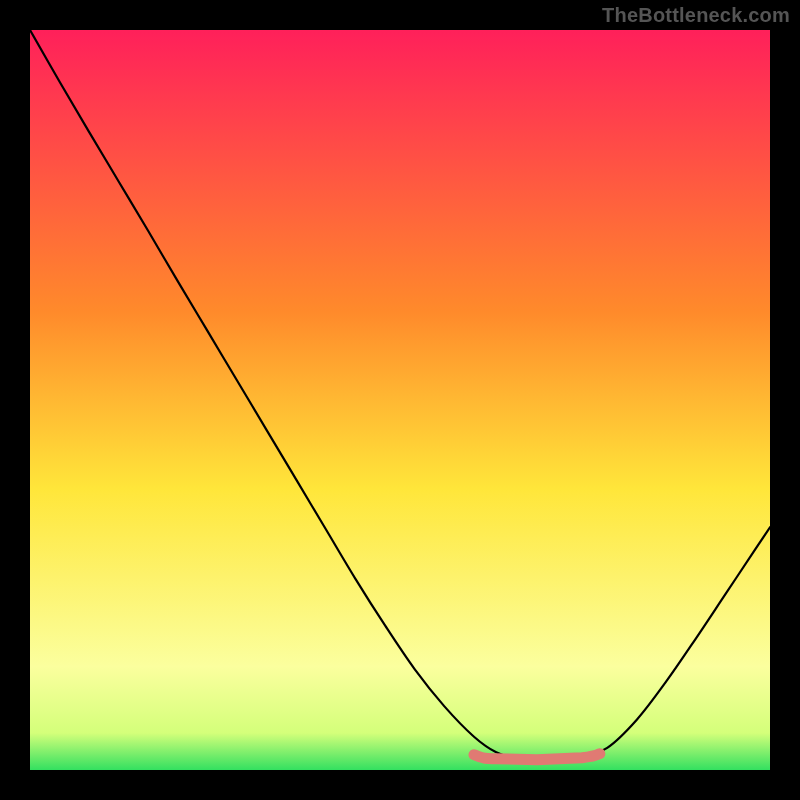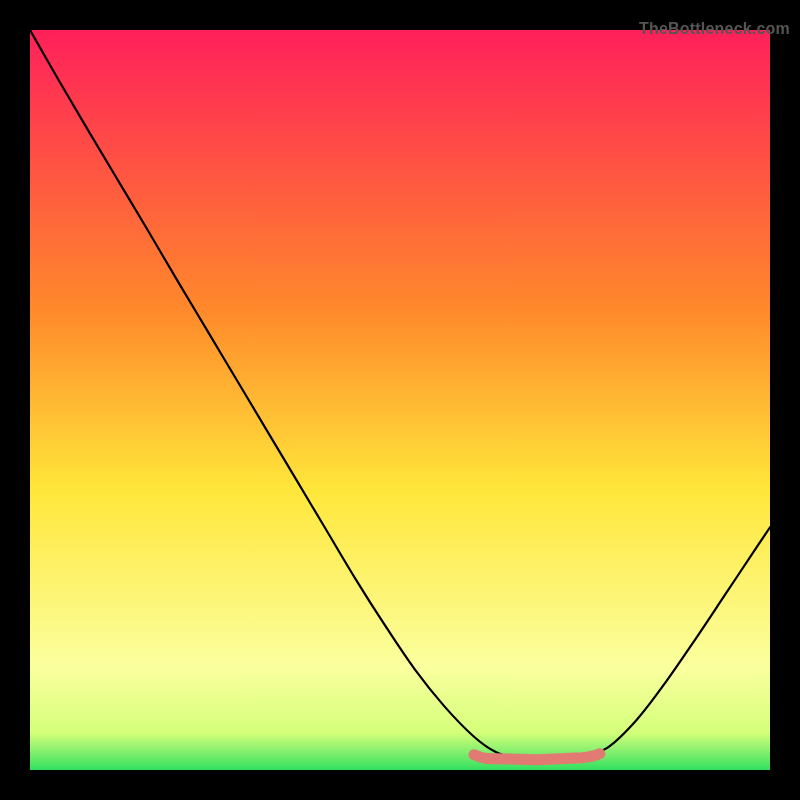--- a/index.html
+++ b/index.html
@@ -12,24 +12,24 @@
     font-family: Arial, Helvetica, sans-serif;
   }
   .frame {
     position: relative;
     width: 800px;
     height: 800px;
     background: #000;
   }
   .watermark {
     position: absolute;
-    top: 20px;
+    top: 4px;
     right: 10px;
     color: #555;
-    font-size: 16px;
+    font-size: 20px;
     font-weight: 600;
     letter-spacing: 0.2px;
     z-index: 10;
   }
   .plot {
     position: absolute;
     left: 30px;
     top: 30px;
     width: 740px;
     height: 740px;

